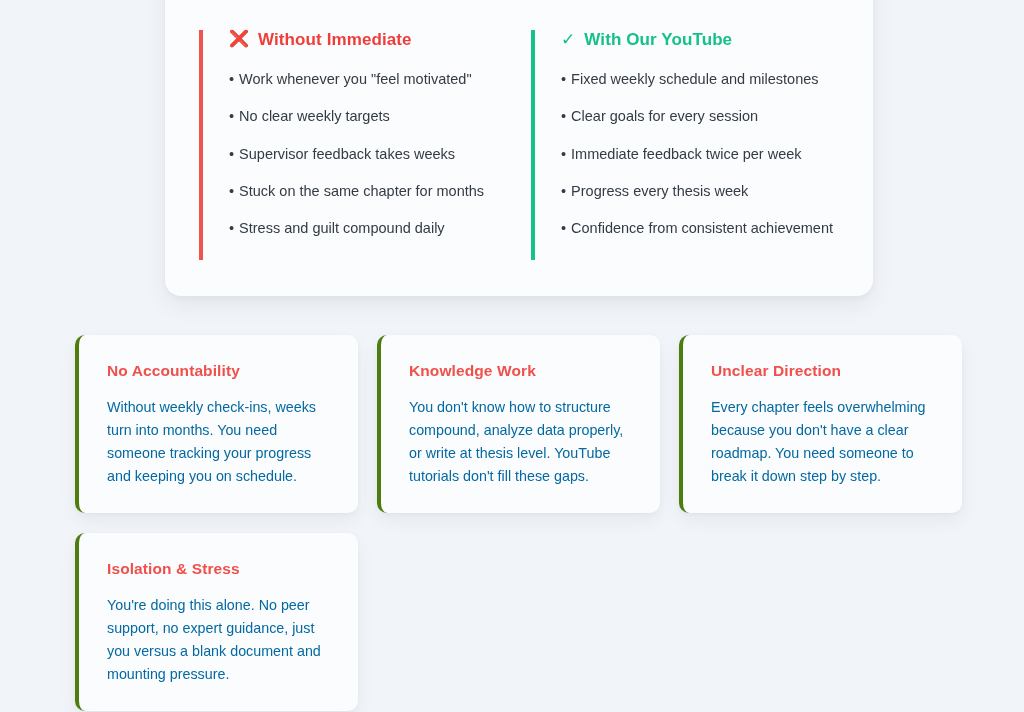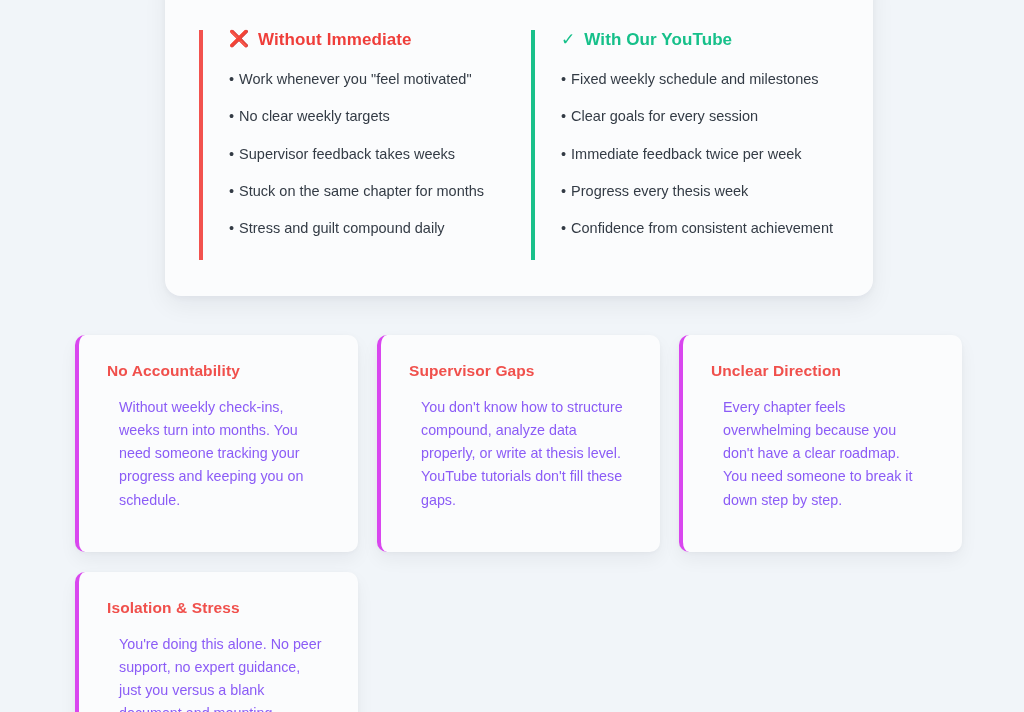--- a/index.html
+++ b/index.html
@@ -90,40 +90,40 @@
     position: absolute;
     left: 75px;
     top: 335px;
     width: 893px;
     display: grid;
     grid-template-columns: repeat(3, 283px);
     gap: 20px 19px;
   }
   .issue-card {
     background: #fbfcfd;
-    border-left: 4px solid #d946ef;
+    border-left: 4px solid #4d7c0f;
     border-radius: 10px;
     box-sizing: border-box;
-    padding: 27px 24px 28px 28px;
+    padding: 27px 24px 20px 28px;
     box-shadow: 0 8px 18px rgba(15, 23, 42, 0.05),
                 0 1px 4px rgba(15, 23, 42, 0.035);
     min-height: 178px;
   }
   .issue-title {
     margin: 0 0 16px 0;
     font-size: 15.5px;
     font-weight: bold;
     color: #f0504c;
     letter-spacing: 0.1px;
   }
   .issue-text {
-    margin: 12px;
+    margin: 0;
     font-size: 14.3px;
     line-height: 1.62;
-    color: #8b5cf6;
+    color: #0369a1;
   }
 </style>
 </head>
 <body>
 
 <section class="comparison-card">
 
   <div class="compare-col left">
     <h3 class="compare-head neg">
       <span class="x-icon">❌</span>
@@ -155,21 +155,21 @@
 </section>
 
 <section class="issues-grid">
 
   <article class="issue-card">
     <h4 class="issue-title">No Accountability</h4>
     <p class="issue-text">Without weekly check-ins, weeks turn into months. You need someone tracking your progress and keeping you on schedule.</p>
   </article>
 
   <article class="issue-card">
-    <h4 class="issue-title">Supervisor Gaps</h4>
+    <h4 class="issue-title">Knowledge Work</h4>
     <p class="issue-text">You don't know how to structure compound, analyze data properly, or write at thesis level. YouTube tutorials don't fill these gaps.</p>
   </article>
 
   <article class="issue-card">
     <h4 class="issue-title">Unclear Direction</h4>
     <p class="issue-text">Every chapter feels overwhelming because you don't have a clear roadmap. You need someone to break it down step by step.</p>
   </article>
 
   <article class="issue-card">
     <h4 class="issue-title">Isolation &amp; Stress</h4>

